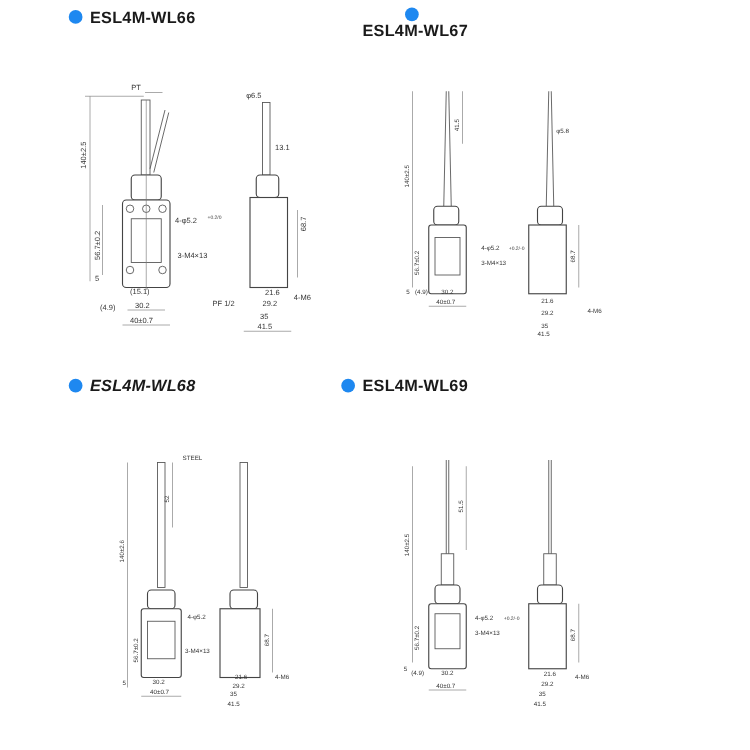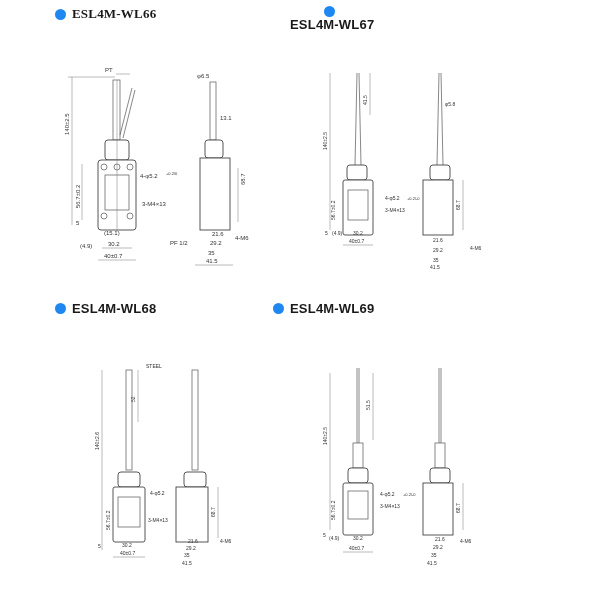--- a/index.html
+++ b/index.html
@@ -8,21 +8,21 @@
   .dot { width:11px; height:11px; border-radius:50%; margin-right:6px; }
   .panel { position:absolute; }
   svg text { font-family:"Liberation Sans", sans-serif; fill:#333; }
   .ln { stroke:#555; stroke-width:0.7; fill:none; }
   .dim { stroke:#777; stroke-width:0.5; fill:none; }
   .body { stroke:#444; stroke-width:0.9; fill:#fff; }
 </style>
 </head>
 <body>
 
-<div class="title" style="left:55px;top:6px;font-family:Liberation Serif, serif;">
+<div class="title" style="left:55px;top:6px;">
   <span class="dot" style="background:#1e88f0;"></span>
   <span>ESL4M-WL66</span>
 </div>
 <svg class="panel" style="left:60px;top:60px;" width="215" height="210">
 
   <g>
     <line class="dim" x1="12" y1="17" x2="12" y2="165"></line>
     <line class="dim" x1="8" y1="17" x2="55" y2="17"></line>
     <text x="9" y="75" font-size="6" transform="rotate(-90 9 75)">140±2.5</text>
     <text x="45" y="12" font-size="6">PT</text>
@@ -105,21 +105,21 @@
     <line class="dim" x1="148" y1="110" x2="148" y2="160"></line>
     <text x="145" y="140" font-size="5" transform="rotate(-90 145 140)">68.7</text>
     <text x="118" y="172" font-size="5">21.6</text>
     <text x="118" y="182" font-size="5">29.2</text>
     <text x="118" y="192" font-size="5">35</text>
     <text x="155" y="180" font-size="5">4-M6</text>
     <text x="115" y="199" font-size="5">41.5</text>
   </g>
 </svg>
 
-<div class="title" style="left:55px;top:301px;">
+<div class="title" style="left:55px;top:301px;font-style:italic;">
   <span class="dot" style="background:#1e88f0;"></span>
   <span>ESL4M-WL68</span>
 </div>
 <svg class="panel" style="left:90px;top:360px;" width="180" height="210">
   <g>
     <line class="dim" x1="12" y1="10" x2="12" y2="190"></line>
     <text x="9" y="90" font-size="5" transform="rotate(-90 9 90)">140±2.6</text>
     <text x="56" y="8" font-size="5">STEEL</text>
     <line class="dim" x1="48" y1="10" x2="48" y2="62"></line>
     <text x="45" y="42" font-size="5" transform="rotate(-90 45 42)">52</text>

